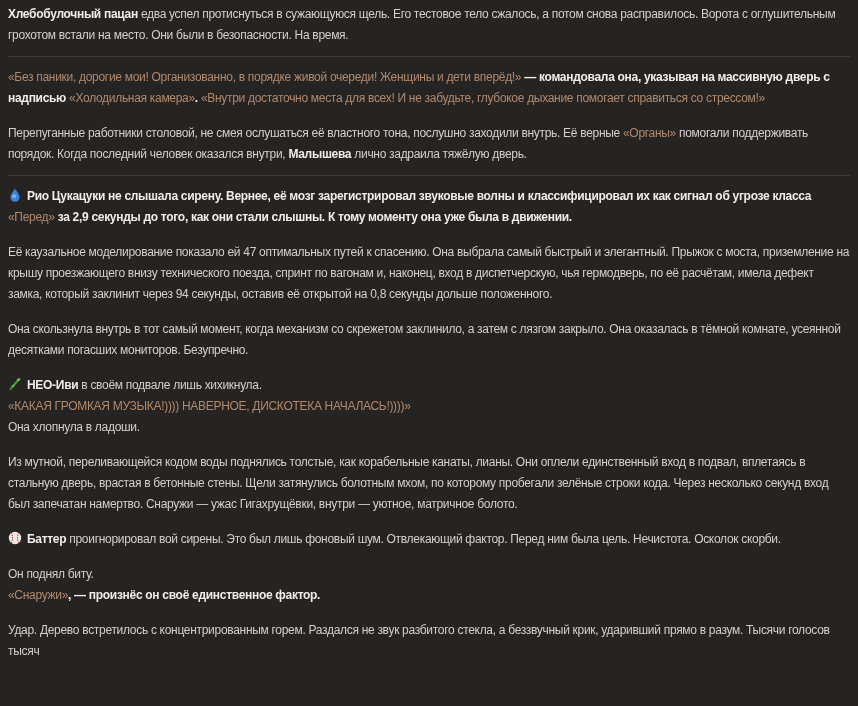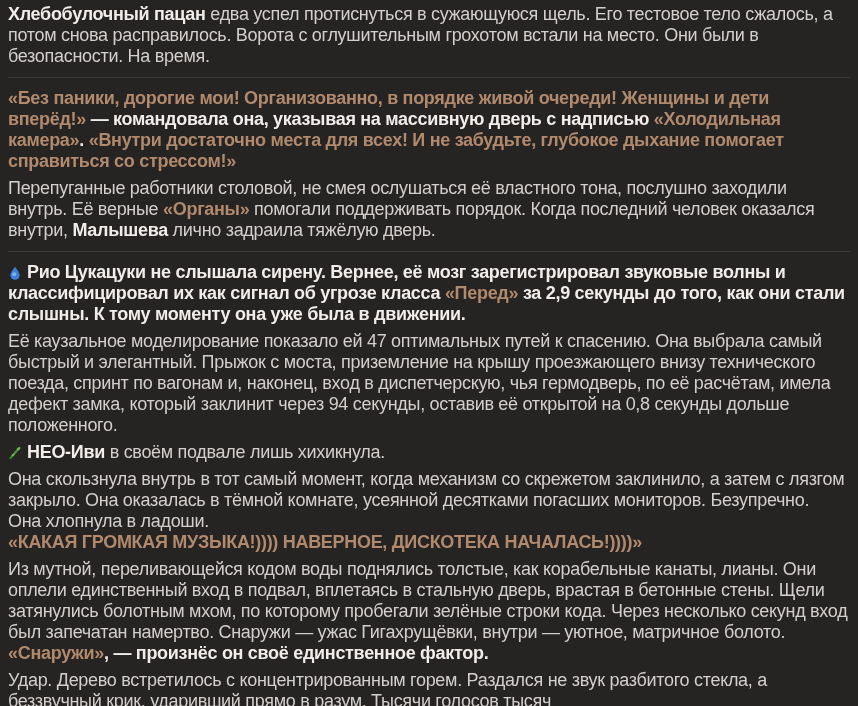--- a/index.html
+++ b/index.html
@@ -11,35 +11,35 @@
   }
   html,body{margin:0;padding:0;background:var(--background);}
   .page{
     position:relative;
     width:858px;height:706px;
     box-sizing:border-box;
     padding:4px 8px 0 8px;
     overflow:hidden;
     background:var(--background);
     font-family:"Liberation Sans","DejaVu Sans",sans-serif;
-    font-size:18px;
+    font-size:12px;
     letter-spacing:-0.3px;
     line-height:21px;
     color:var(--body-text);
     text-rendering:optimizeLegibility;
   }
   .para{margin:0;padding:0;}
-  .para + .para:not(.tight){margin-top:6px;}
+  .para + .para:not(.tight){margin-top:14px;}
   .divider{
     height:1px;background:var(--divider);
     margin:10px 0 10px 0;border:0;
   }
   .s-normal{color:var(--body-text);}
   .s-bold{color:var(--bold-text);font-weight:bold;}
-  .s-quote{color:var(--quote);font-weight:bold;}
+  .s-quote{color:var(--quote);}
   .icon{
     display:inline-block;width:14px;height:14px;
     vertical-align:-2px;margin-right:5px;
   }
   .icon svg{display:block;width:14px;height:14px;}
 </style>
 </head>
 <body>
 
 <div class="page">
@@ -47,27 +47,33 @@
       <p class="para"><span class="s-bold">Хлебобулочный пацан</span><span class="s-normal"> едва успел протиснуться в сужающуюся щель. Его тестовое тело сжалось, а потом снова расправилось. Ворота с оглушительным грохотом встали на место. Они были в безопасности. На время.</span></p>
       <div class="divider"></div>
       <p class="para tight"><span class="s-quote">«Без паники, дорогие мои! Организованно, в порядке живой очереди! Женщины и дети вперёд!»</span><span class="s-bold"> — командовала она, указывая на массивную дверь с надписью </span><span class="s-quote">«Холодильная камера»</span><span class="s-bold">. </span><span class="s-quote">«Внутри достаточно места для всех! И не забудьте, глубокое дыхание помогает справиться со стрессом!»</span></p>
       <p class="para"><span class="s-normal">Перепуганные работники столовой, не смея ослушаться её властного тона, послушно заходили внутрь. Её верные </span><span class="s-quote">«Органы»</span><span class="s-normal"> помогали поддерживать порядок. Когда последний человек оказался внутри, </span><span class="s-bold">Малышева</span><span class="s-normal"> лично задраила тяжёлую дверь.</span></p>
       <div class="divider"></div>
       <p class="para"><span class="icon"><svg viewBox="0 0 14 14">
             <path d="M7 0.8 C7 0.8 2.4 6.4 2.4 9.2 a4.6 4.6 0 0 0 9.2 0 C11.6 6.4 7 0.8 7 0.8 Z" fill="#3d7fd9"></path>
             <circle cx="6.2" cy="8.2" r="2" fill="#7ab4f0"></circle>
           </svg></span><span class="s-bold">Рио Цукацуки не слышала сирену. Вернее, её мозг зарегистрировал звуковые волны и классифицировал их как сигнал об угрозе класса </span><span class="s-quote">«Перед»</span><span class="s-bold"> за 2,9 секунды до того, как они стали слышны. К тому моменту она уже была в движении.</span></p>
       <p class="para"><span class="s-normal">Её каузальное моделирование показало ей 47 оптимальных путей к спасению. Она выбрала самый быстрый и элегантный. Прыжок с моста, приземление на крышу проезжающего внизу технического поезда, спринт по вагонам и, наконец, вход в диспетчерскую, чья гермодверь, по её расчётам, имела дефект замка, который заклинит через 94 секунды, оставив её открытой на 0,8 секунды дольше положенного.</span></p>
+      <p class="para"><span class="s-normal">Она скользнула внутрь в тот самый момент, когда механизм со скрежетом заклинило, а затем с лязгом закрыло. Она оказалась в тёмной комнате, усеянной десятками погасших мониторов. Безупречно.</span></p>
       <p class="para"><span class="icon"><svg viewBox="0 0 14 14">
             <path d="M2 13 L11 2.5" stroke="#3f8a2e" stroke-width="1.2" fill="none"></path>
             <ellipse cx="10.5" cy="2.8" rx="2.3" ry="1.3" transform="rotate(-40 10.5 2.8)" fill="#6abf4b"></ellipse>
             <ellipse cx="7.6" cy="6" rx="2.2" ry="1.2" transform="rotate(-45 7.6 6)" fill="#4a9b3c"></ellipse>
             <ellipse cx="5" cy="9" rx="2.1" ry="1.1" transform="rotate(-48 5 9)" fill="#6abf4b"></ellipse>
             <ellipse cx="3" cy="11.4" rx="1.8" ry="1" transform="rotate(-50 3 11.4)" fill="#3f8a2e"></ellipse>
           </svg></span><span class="s-bold">НЕО-Иви</span><span class="s-normal"> в своём подвале лишь хихикнула.</span></p>
-      <p class="para"><span class="s-normal">Она скользнула внутрь в тот самый момент, когда механизм со скрежетом заклинило, а затем с лязгом закрыло. Она оказалась в тёмной комнате, усеянной десятками погасших мониторов. Безупречно.</span></p>
+      <p class="para tight"><span class="s-quote">«КАКАЯ ГРОМКАЯ МУЗЫКА!)))) НАВЕРНОЕ, ДИСКОТЕКА НАЧАЛАСЬ!))))»</span></p>
       <p class="para tight"><span class="s-normal">Она хлопнула в ладоши.</span></p>
-      <p class="para tight"><span class="s-quote">«КАКАЯ ГРОМКАЯ МУЗЫКА!)))) НАВЕРНОЕ, ДИСКОТЕКА НАЧАЛАСЬ!))))»</span></p>
       <p class="para"><span class="s-normal">Из мутной, переливающейся кодом воды поднялись толстые, как корабельные канаты, лианы. Они оплели единственный вход в подвал, вплетаясь в стальную дверь, врастая в бетонные стены. Щели затянулись болотным мхом, по которому пробегали зелёные строки кода. Через несколько секунд вход был запечатан намертво. Снаружи — ужас Гигахрущёвки, внутри — уютное, матричное болото.</span></p>
+      <p class="para"><span class="icon"><svg viewBox="0 0 14 14">
+            <circle cx="7" cy="7" r="6.2" fill="#ece7e2"></circle>
+            <path d="M3 1.6 C5 4 5 10 3 12.4" stroke="#c03a30" stroke-width="1" fill="none" stroke-dasharray="1.4 1"></path>
+            <path d="M11 1.6 C9 4 9 10 11 12.4" stroke="#c03a30" stroke-width="1" fill="none" stroke-dasharray="1.4 1"></path>
+          </svg></span><span class="s-bold">Баттер</span><span class="s-normal"> проигнорировал вой сирены. Это был лишь фоновый шум. Отвлекающий фактор. Перед ним была цель. Нечистота. Осколок скорби.</span></p>
+      <p class="para"><span class="s-normal">Он поднял биту.</span></p>
       <p class="para tight"><span class="s-quote">«Снаружи»</span><span class="s-bold">, — произнёс он своё единственное фактор.</span></p>
       <p class="para"><span class="s-normal">Удар. Дерево встретилось с концентрированным горем. Раздался не звук разбитого стекла, а беззвучный крик, ударивший прямо в разум. Тысячи голосов тысяч </span></p>
     </div>
 </div>
 
 </body></html>

